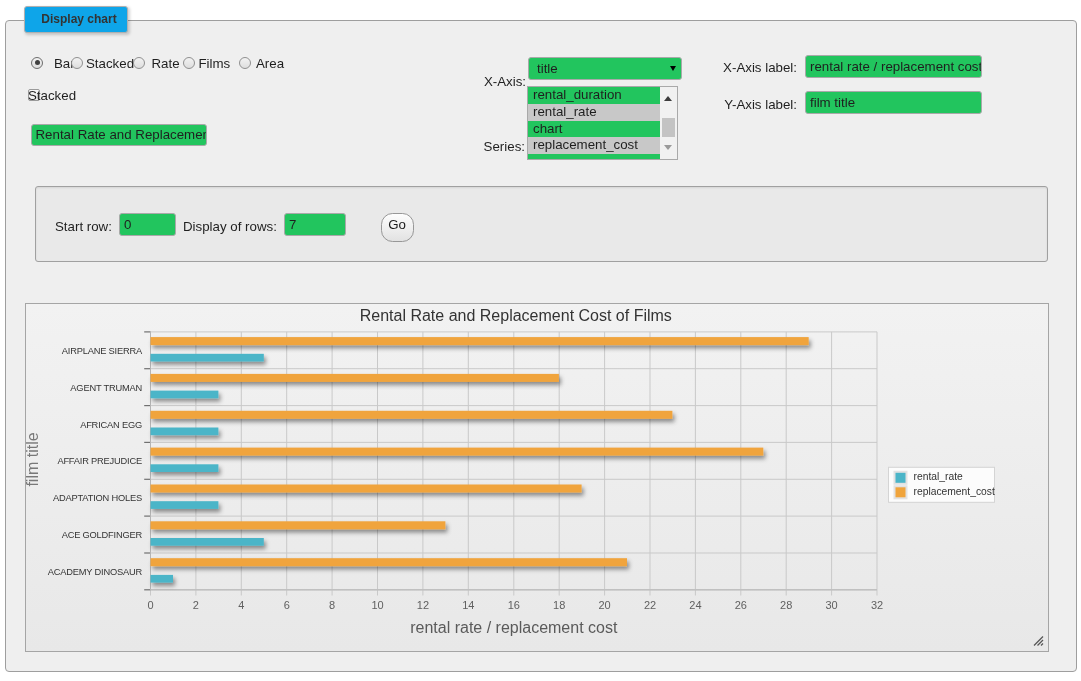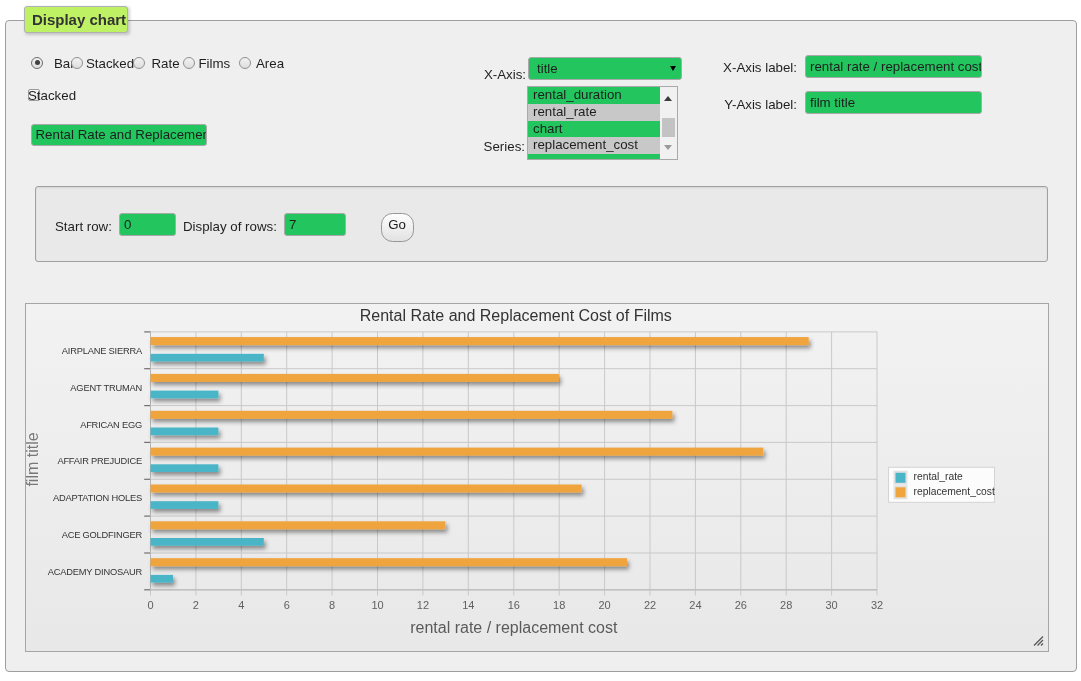--- a/index.html
+++ b/index.html
@@ -15,41 +15,41 @@
   border-radius:50%; background:#404040; }
 .chk { position:absolute; width:12px; height:12px; border:1px solid #9a9a9a;
   background:linear-gradient(#f6f6f6,#ececec); border-radius:2px; }
 </style></head>
 <body>
 <div id="page">
 
 <div class="abs" style="left:5px;top:20px;width:1072px;height:652px;background:#efefef;
   border:1px solid #9e9e9e;border-radius:4px;"></div>
 
-<div class="abs" style="left:24px;top:6px;width:104px;height:27px;background:#bef264;
+<div class="abs" style="left:24px;top:6px;width:104px;height:27px;background:#0ea5e9;
   border:1px solid #b0b0b0;border-radius:3px;box-shadow:1.5px 1.5px 3px rgba(0,0,0,0.18);
-  font-size:15px;font-weight:bold;color:#333;line-height:25px;text-align:center;padding-left:6px;">Display chart</div>
+  font-size:12px;font-weight:bold;color:#333;line-height:25px;text-align:center;padding-left:6px;">Display chart</div>
 
 <span class="radio on" style="left:31px;top:56.5px;"></span>
     <span class="lbl" style="left:46px;top:55.5px;margin-left:8px;">Bar</span>
 <span class="radio" style="left:71px;top:56.5px;"></span>
     <span class="lbl" style="left:86px;top:55.5px;">Stacked</span>
 <span class="radio" style="left:133px;top:56.5px;"></span>
     <span class="lbl" style="left:151.5px;top:55.5px;">Rate</span>
 <span class="radio" style="left:182.5px;top:56.5px;"></span>
     <span class="lbl" style="left:198.5px;top:55.5px;">Films</span>
 <span class="radio" style="left:238.5px;top:56.5px;"></span>
     <span class="lbl" style="left:256px;top:55.5px;">Area</span>
 
 <span class="chk" style="left:28px;top:88.5px;"></span>
     <span class="lbl" style="left:28px;top:88px;">Stacked</span>
 
 <div class="inp" style="left:30.5px;top:124px;width:176px;height:22px;line-height:20px;padding-left:4px;">Rental Rate and Replacement Cost of Films</div>
 
-<div class="lbl" style="right:555px;top:67px;">X-Axis:</div>
+<div class="lbl" style="right:555px;top:74px;">X-Axis:</div>
 <div class="inp" style="left:528px;top:57px;width:154px;height:23px;line-height:21px;padding-left:8px;">title
   <span style="position:absolute;right:5.5px;top:8px;width:0;height:0;border-left:3.6px solid transparent;border-right:3.6px solid transparent;border-top:5.5px solid #000;"></span></div>
 
 <div class="inp" style="left:527px;top:86px;width:151px;height:74px;border-radius:0;line-height:normal;">
   <div style="position:absolute;left:0;top:0;right:17px;bottom:0;">
     <div style="height:16.8px;padding-left:5px;line-height:16.8px;">rental_duration</div>
     <div style="height:16.8px;padding-left:5px;line-height:16.8px;background:#c8c8c8;">rental_rate</div>
     <div style="height:16.8px;padding-left:5px;line-height:16.8px;">chart</div>
     <div style="height:16.8px;padding-left:5px;line-height:16.8px;background:#c8c8c8;">replacement_cost</div>
   </div>

